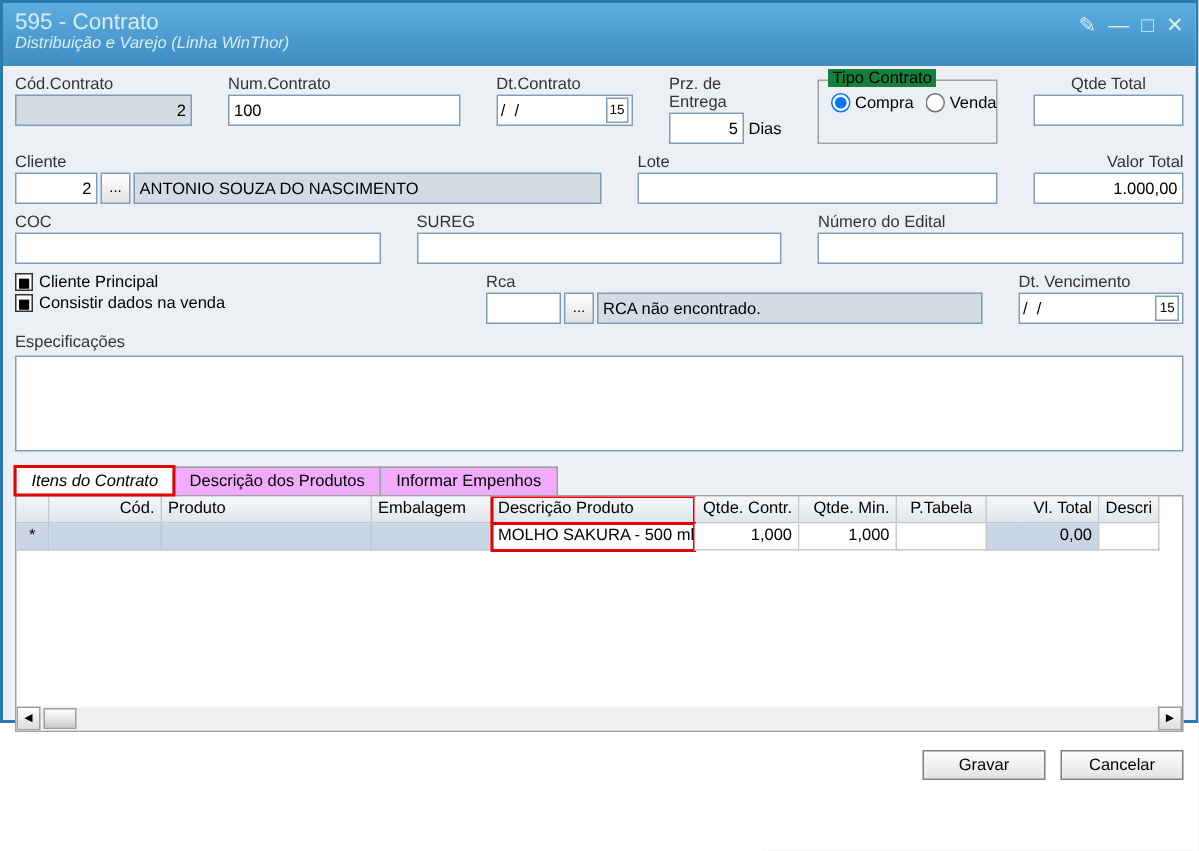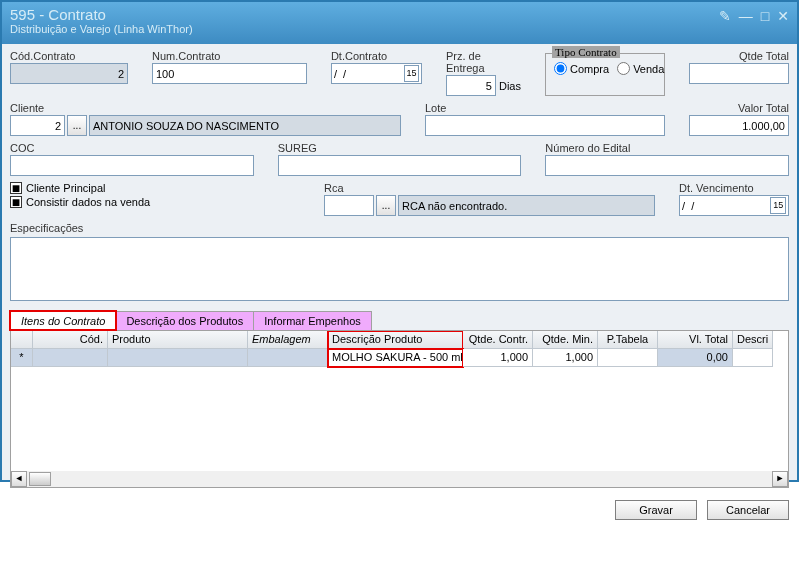--- a/index.html
+++ b/index.html
@@ -1,37 +1,37 @@
 <!DOCTYPE html>
 <html><head>
 <meta charset="utf-8">
 <style>
   * { box-sizing: border-box; margin: 0; padding: 0; }
   body { font-family: Tahoma, Arial, sans-serif; font-size: 11px; background: #fff; width: 799px; height: 567px; position: relative; }
   .outer-border { border: 2px solid #2a7ab0; width: 799px; height: 482px; position: relative; background: #fff; }
   .title-bar { background: linear-gradient(to bottom,#5faee0,#3d8bc2); color: #fff; height: 42px; padding: 4px 8px; position: relative; }
   .title-bar .title { font-size: 15px; color: #d6ecf6; }
-  .title-bar .subtitle { font-size: 11px; color: #d6ecf6; }
+  .title-bar .subtitle { font-size: 11px; color: #d6ecf6; font-style: italic; }
   .win-controls { position: absolute; right: 8px; top: 6px; display: flex; gap: 8px; color: #d6ecf6; font-size: 14px; }
   .win-controls span { cursor: pointer; }
   .content { background: #ecf0f4; padding: 6px 8px; position: relative; height: calc(100% - 42px); }
 
   .row { display: flex; gap: 24px; margin-bottom: 6px; }
   .field { display: flex; flex-direction: column; }
   .field label { font-size: 11px; color: #333; margin-bottom: 1px; }
   .text-input { background: #fff; border: 1px solid #7f9db9; height: 21px; padding: 0 3px; font-size: 11px; }
   .text-input.ra { text-align: right; }
   .text-input.readonly { background: #d3dbe3; }
   .btn-ellipsis { width: 20px; height: 21px; border: 1px solid #7f9db9; background: linear-gradient(#fff,#e2e2e2); font-size: 10px; cursor: pointer; }
   .cal-btn { width: 18px; height: 17px; display: inline-block; border: 1px solid #7f9db9; background: #fff; font-size: 9px; text-align: center; line-height: 14px; cursor: pointer; }
   .date-wrap { display: flex; align-items: center; border: 1px solid #7f9db9; background: #fff; height: 21px; padding: 0 2px; }
   .date-wrap input { border: none; height: 17px; width: 100%; font-size: 11px; outline: none; }
 
   .fieldset { border: 1px solid #a0a0a0; padding: 4px 6px 4px 6px; position: relative; }
-  .fieldset .legend { position: absolute; top: -8px; left: 6px; background: #a3a3a3; padding: 0 3px; font-size: 11px; font-family: Liberation Serif, serif; }
+  .fieldset .legend { position: absolute; top: -8px; left: 6px; background: #15803d; padding: 0 3px; font-size: 11px; }
   .radio-row { display: flex; gap: 8px; align-items: flex-end; padding: 4px 2px; }
   .radio-row label { display: flex; align-items: center; gap: 3px; font-size: 11px; }
 
   .chk { display: flex; align-items: center; gap: 4px; font-size: 11px; margin-bottom: 2px; }
   .chk-box { width: 12px; height: 12px; border: 1px solid #333; background: #fff; display: inline-flex; align-items: center; justify-content: center; font-size: 14px; line-height: 9px; cursor: pointer; }
 
   .spec-box { border: 1px solid #7f9db9; background: #fff; height: 64px; margin-top: 2px; }
 
   .tabs { display: flex; margin-top: 10px; }
   .tab { border: 1px solid #a0a0a0; border-bottom: none; padding: 3px 10px; background: #f0abfc; font-size: 11px; cursor: pointer; position: relative; }
@@ -40,21 +40,21 @@
   .tab.highlight { outline: 2px solid #e60000; outline-offset: -1px; }
 
   .grid-wrap { border: 1px solid #a0a0a0; background: #fff; height: 158px; position: relative; overflow: hidden; }
   .grid-head, .grid-row { display: flex; }
   .grid-head div, .grid-row div { border-right: 1px solid #c0c8d0; border-bottom: 1px solid #c0c8d0; padding: 2px 4px; font-size: 11px; height: 18px; overflow: hidden; white-space: nowrap; }
   .grid-head div { background: linear-gradient(#f5f7f9,#e2e6ea); font-weight: normal; }
   .grid-row.blue div { background: #cad6e6; }
   .row-marker { width: 22px; text-align: center; background: linear-gradient(#f5f7f9,#e2e6ea); }
   .c-cod { width: 75px; text-align: right; }
   .c-prod { width: 140px; }
-  .c-emb { width: 80px; font-style: italic; }
+  .c-emb { width: 80px; }
   .c-desc { width: 135px; }
   .c-qc { width: 70px; text-align: right; }
   .c-qm { width: 65px; text-align: right; }
   .c-pt { width: 60px; text-align: center; }
   .c-vt { width: 75px; text-align: right; }
   .c-ds { width: 40px; }
   .cell-highlight { outline: 2px solid #e60000; outline-offset: -1px; }
 
   .scroll-bar { position: absolute; bottom: 0; left: 0; right: 0; height: 16px; background: #f0f0f0; display: flex; align-items: center; }
   .scroll-btn { width: 16px; height: 16px; border: 1px solid #a0a0a0; background: linear-gradient(#fff,#ddd); font-size: 9px; text-align: center; line-height: 13px; cursor: pointer; }
@@ -111,21 +111,21 @@
               <input type="radio" checked="" style="">
               <span>Compra</span>
             </label>
         <label>
               <input type="radio" style="">
               <span>Venda</span>
             </label>
       </div>
     </div>
     <div class="field" style="width:100px">
-      <label style="text-align:right">Qtde Total</label>
+      <label style="text-align:center">Qtde Total</label>
       <input class="text-input ra" style="">
     </div>
   </div>
 
   <div class="row">
     <div class="field" style="flex:1">
       <label>Cliente</label>
       <div style="display:flex;gap:2px">
         <input class="text-input ra" style="width: 55px;" value="2">
         <button class="btn-ellipsis">...</button>

